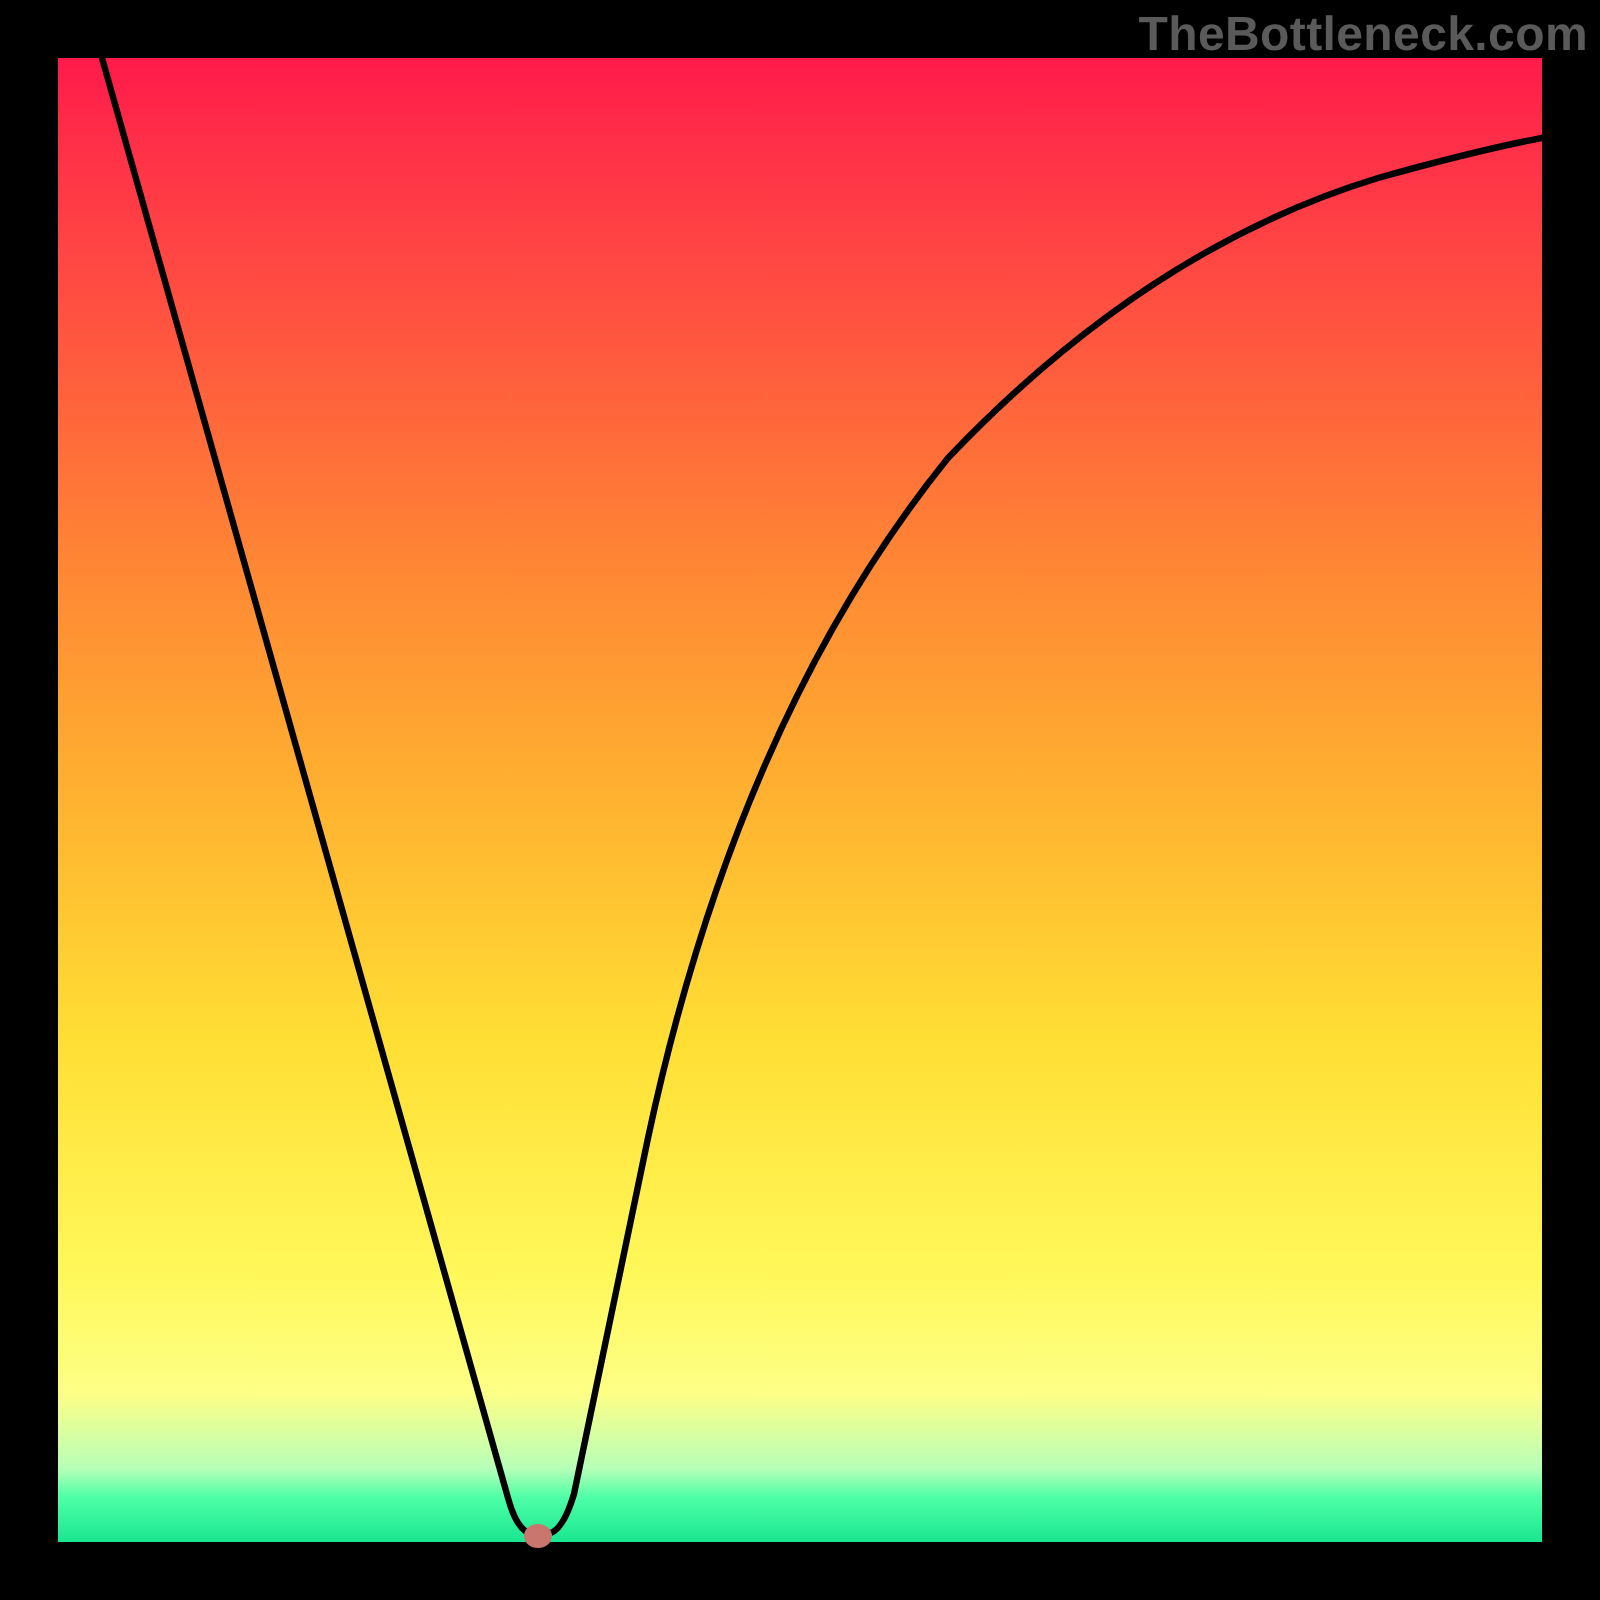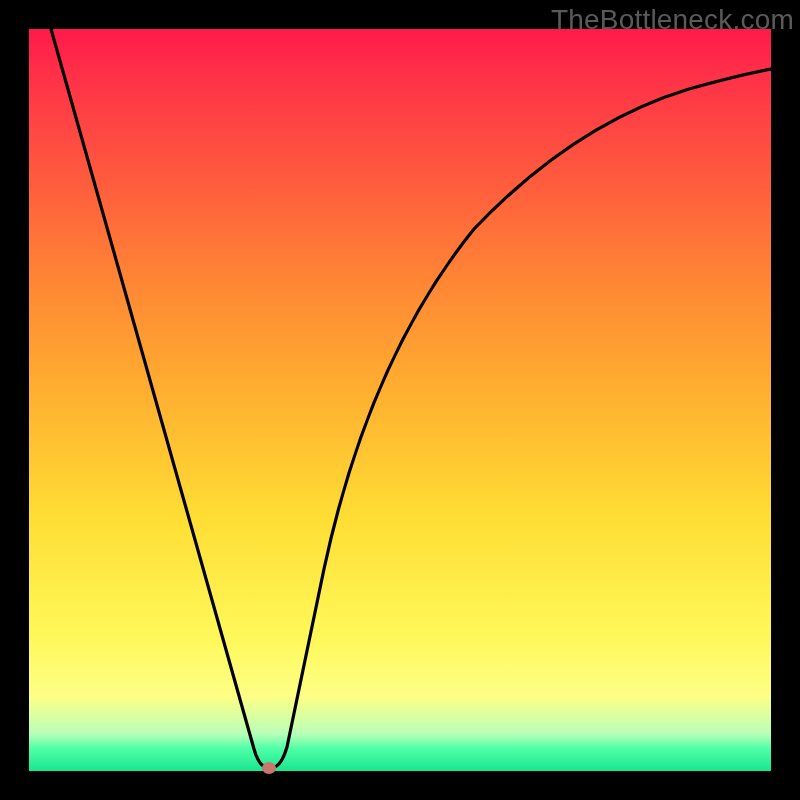--- a/index.html
+++ b/index.html
@@ -37,22 +37,22 @@
       #b8ffb8 95%,
       #4effa6 97%,
       #18e690 100%
     );
   }
   .watermark {
     position: absolute;
     top: 4px;
     right: 6px;
     color: #5a5a5a;
-    font-size: 28px;
-    font-weight: 400;
+    font-size: 24px;
+    font-weight: 700;
     letter-spacing: 0.2px;
     user-select: none;
     z-index: 4;
   }
   svg.curve {
     position: absolute;
     left: 0;
     top: 0;
     width: 742px;
     height: 742px;

